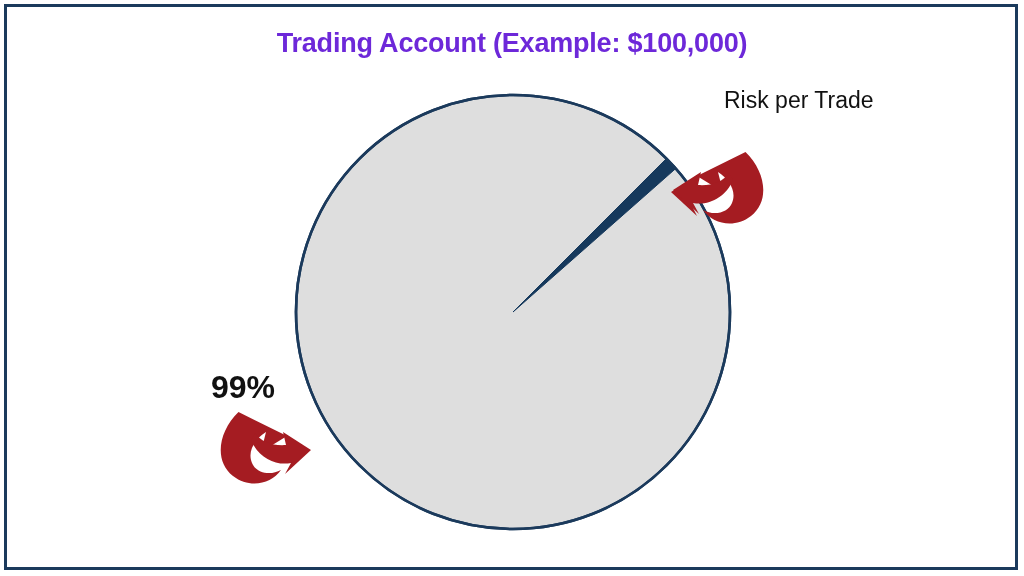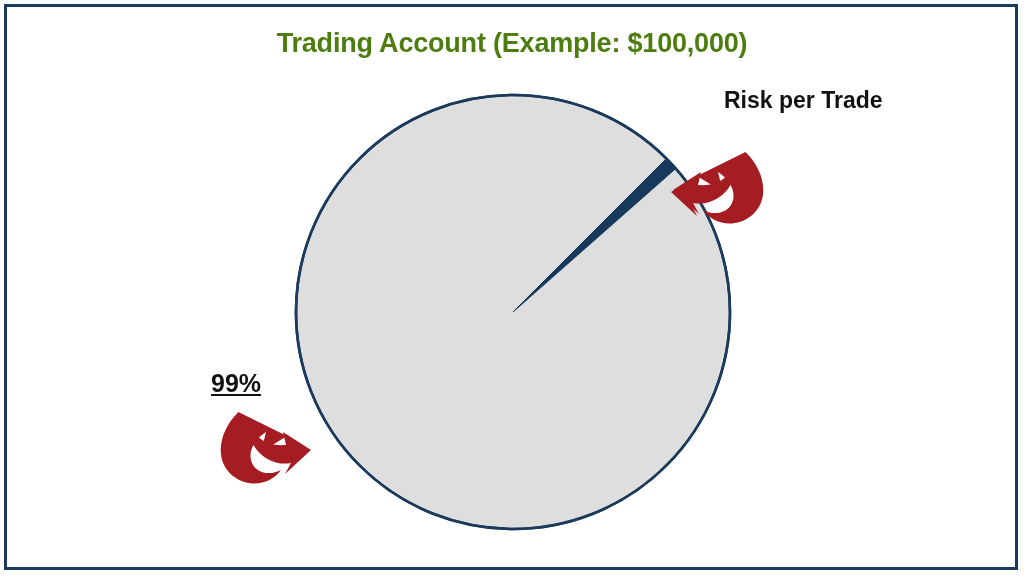--- a/index.html
+++ b/index.html
@@ -26,21 +26,21 @@
     background: #ffffff;
   }
   #chart-title {
     position: absolute;
     left: 0;
     top: 28px;
     width: 1024px;
     text-align: center;
     font-size: 27px;
     font-weight: bold;
-    color: #4d7c0f;
+    color: #6d28d9;
     letter-spacing: -0.2px;
     white-space: nowrap;
   }
   #pie-svg {
     position: absolute;
     left: 0;
     top: 0;
   }
   .callout {
     position: absolute;
@@ -48,33 +48,32 @@
     white-space: nowrap;
     line-height: 1.22;
   }
   #risk-callout {
     left: 724px;
     top: 86px;
     font-size: 23px;
     text-align: left;
   }
   #risk-callout .line1 {
-    font-weight: bold;
+    font-weight: normal;
     display: block;
   }
   #risk-callout .line2 {
     font-weight: normal;
     display: block;
   }
   #pct-callout {
     left: 211px;
     top: 368px;
-    font-size: 25px;
+    font-size: 32px;
     font-weight: bold;
-    text-decoration: underline;
   }
   #arrows-svg {
     position: absolute;
     left: 0;
     top: 0;
     pointer-events: none;
   }
 </style>
 </head>
 <body>

